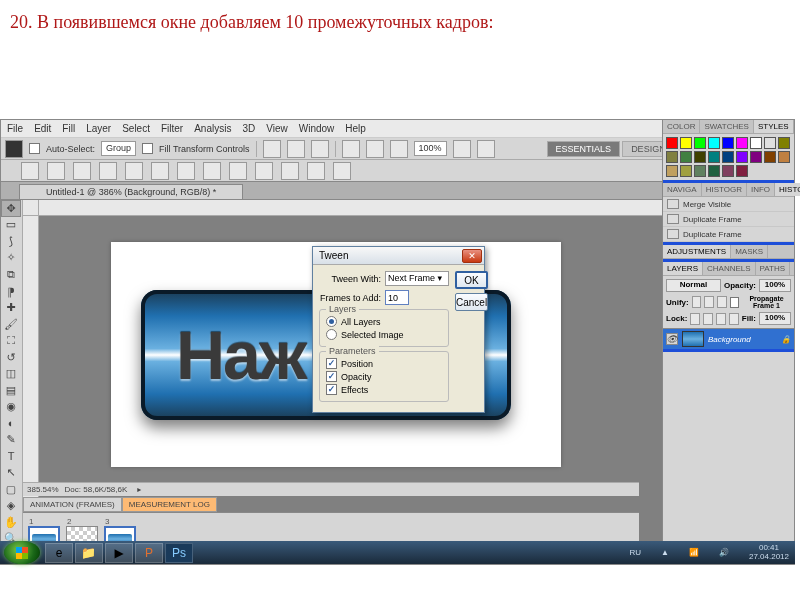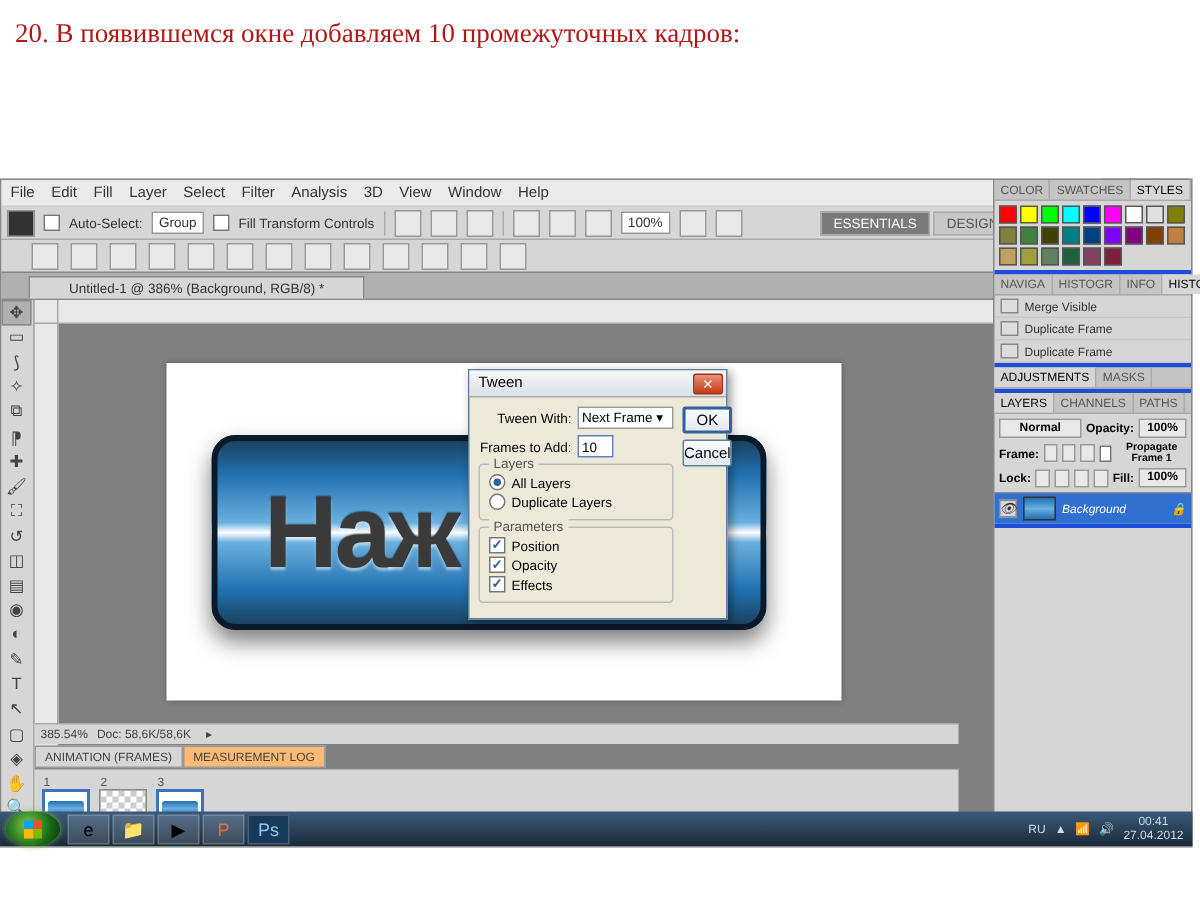--- a/index.html
+++ b/index.html
@@ -101,21 +101,21 @@
 .lay-sel { border: 1px solid #999; background: #e8e8e8; padding: 0 3px; font-size: 8px; height: 13px; flex: 1; }
 .layer-item { display: flex; align-items: center; padding: 2px 3px; background: #3070d0; color: #fff; font-size: 8px; font-style: italic; gap: 4px; border-top: 1px solid #888; }
 .eye { width: 12px; height: 12px; background: #d6d6d6; border: 1px solid #888; color: #333; display: flex; align-items: center; justify-content: center; font-size: 9px; }
 .lay-thumb { width: 22px; height: 16px; background: linear-gradient(#2070b0,#6ab0e0,#2070b0); border: 1px solid #333; }
 
 
 .taskbar { position: absolute; top: 541px; left: 0; width: 795px; height: 23px; background: linear-gradient(#3a5a7a,#1a2a3a); display: flex; align-items: center; }
 .start { width: 36px; height: 23px; background: radial-gradient(circle at 40% 40%, #7ac848, #1a6818 60%, #003800); border-radius: 50%; margin: 0 4px; box-shadow: 0 0 4px rgba(120,200,80,.8); display: flex; align-items: center; justify-content: center; }
 .start::after { content: ""; width: 12px; height: 12px; background: conic-gradient(#f25022 0 25%, #7fba00 0 50%, #ffb900 0 75%, #00a4ef 0 100%); }
 .task-ico { width: 28px; height: 20px; margin: 0 1px; background: rgba(255,255,255,.15); border: 1px solid rgba(255,255,255,.2); display: flex; align-items: center; justify-content: center; font-size: 12px; }
-.tray { margin-left: auto; display: flex; align-items: center; padding: 0 6px; gap: 6px; color: #cde; font-size: 8px; }
+.tray { margin-left: auto; display: flex; align-items: center; padding: 0 6px; gap: 20px; color: #cde; font-size: 8px; }
 .tray-time { text-align: center; line-height: 1.1; }
 </style>
 </head>
 <body>
 
 <div class="instruction">20. В появившемся окне добавляем 10 промежуточных кадров:</div>
 
 <div class="ps-window">
 
   <div class="menubar">
@@ -237,21 +237,21 @@
               <input class="dlg-inp" value="10" style="">
             </div>
             <div class="fieldset">
               <span class="fs-legend">Layers</span>
               <div class="fs-row">
                   <span class="radio on"></span>
                   <span>All Layers</span>
                 </div>
               <div class="fs-row">
                   <span class="radio"></span>
-                  <span>Duplicate Layers</span>
+                  <span>Selected Image</span>
                 </div>
             </div>
             <div class="fieldset">
               <span class="fs-legend">Parameters</span>
               <div class="fs-row">
                   <span class="chk on"></span>
                   <span>Position</span>
                 </div>
               <div class="fs-row">
                   <span class="chk on"></span>
@@ -339,21 +339,21 @@
           <span class="ptab">CHANNELS</span>
           <span class="ptab">PATHS</span>
         </div>
         <div class="layer-opts">
           <div class="lay-row">
             <span class="lay-sel">Normal</span>
             <span>Opacity:</span>
             <span class="lay-sel" style="flex:0 0 32px">100%</span>
           </div>
           <div class="lay-row">
-            <span>Frame:</span>
+            <span>Unify:</span>
             <span class="ico-btn" style="width:12px;height:12px"></span>
             <span class="ico-btn" style="width:12px;height:12px"></span>
             <span class="ico-btn" style="width:12px;height:12px"></span>
             <span class="cb"></span>
             <span style="font-size:7px">Propagate Frame 1</span>
           </div>
           <div class="lay-row">
             <span>Lock:</span>
             <span class="ico-btn" style="width:12px;height:12px"></span>
             <span class="ico-btn" style="width:12px;height:12px"></span>

